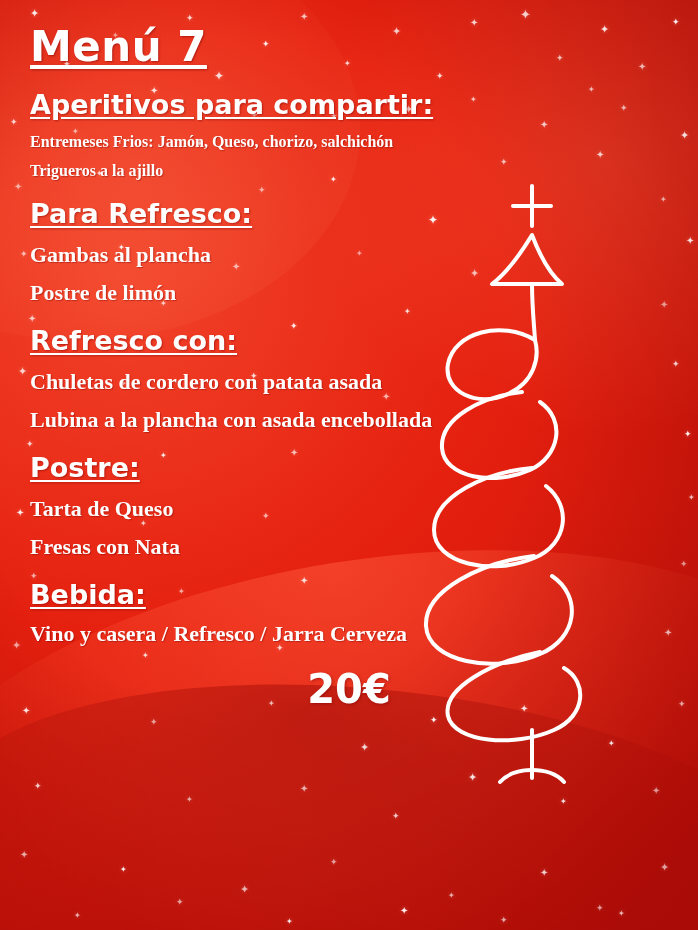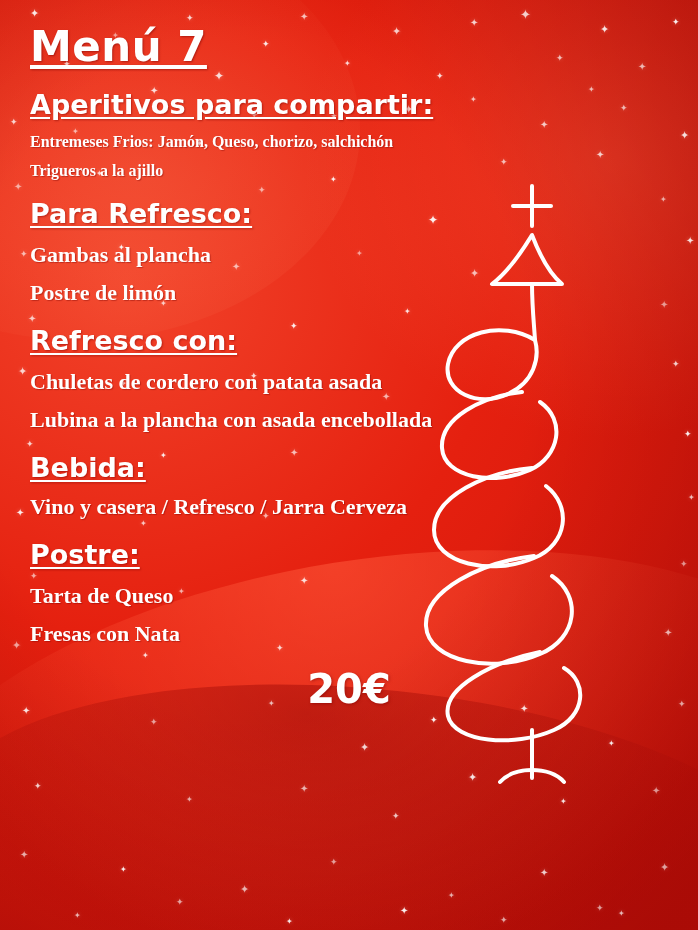--- a/index.html
+++ b/index.html
@@ -290,28 +290,28 @@
       <div class="item big">Gambas al plancha</div>
       <div class="item big">Postre de limón</div>
     </div>
 
     <div class="section">
       <div class="section-title">Refresco con:</div>
       <div class="item big">Chuletas de cordero con patata asada</div>
       <div class="item big">Lubina a la plancha con asada encebollada</div>
     </div>
 
-    <div class="section sec-bebida">
-      <div class="section-title small-gap">Bebida:</div>
-      <div class="item">Vino y casera / Refresco / Jarra Cerveza</div>
-    </div>
-
     <div class="section">
       <div class="section-title">Postre:</div>
       <div class="item big">Tarta de Queso</div>
       <div class="item big">Fresas con Nata</div>
     </div>
 
+    <div class="section sec-bebida">
+      <div class="section-title small-gap">Bebida:</div>
+      <div class="item">Vino y casera / Refresco / Jarra Cerveza</div>
+    </div>
+
     <div class="price-row">
       <span class="price">20€</span>
     </div>
   </div>
 </div>
 
 </body></html>

